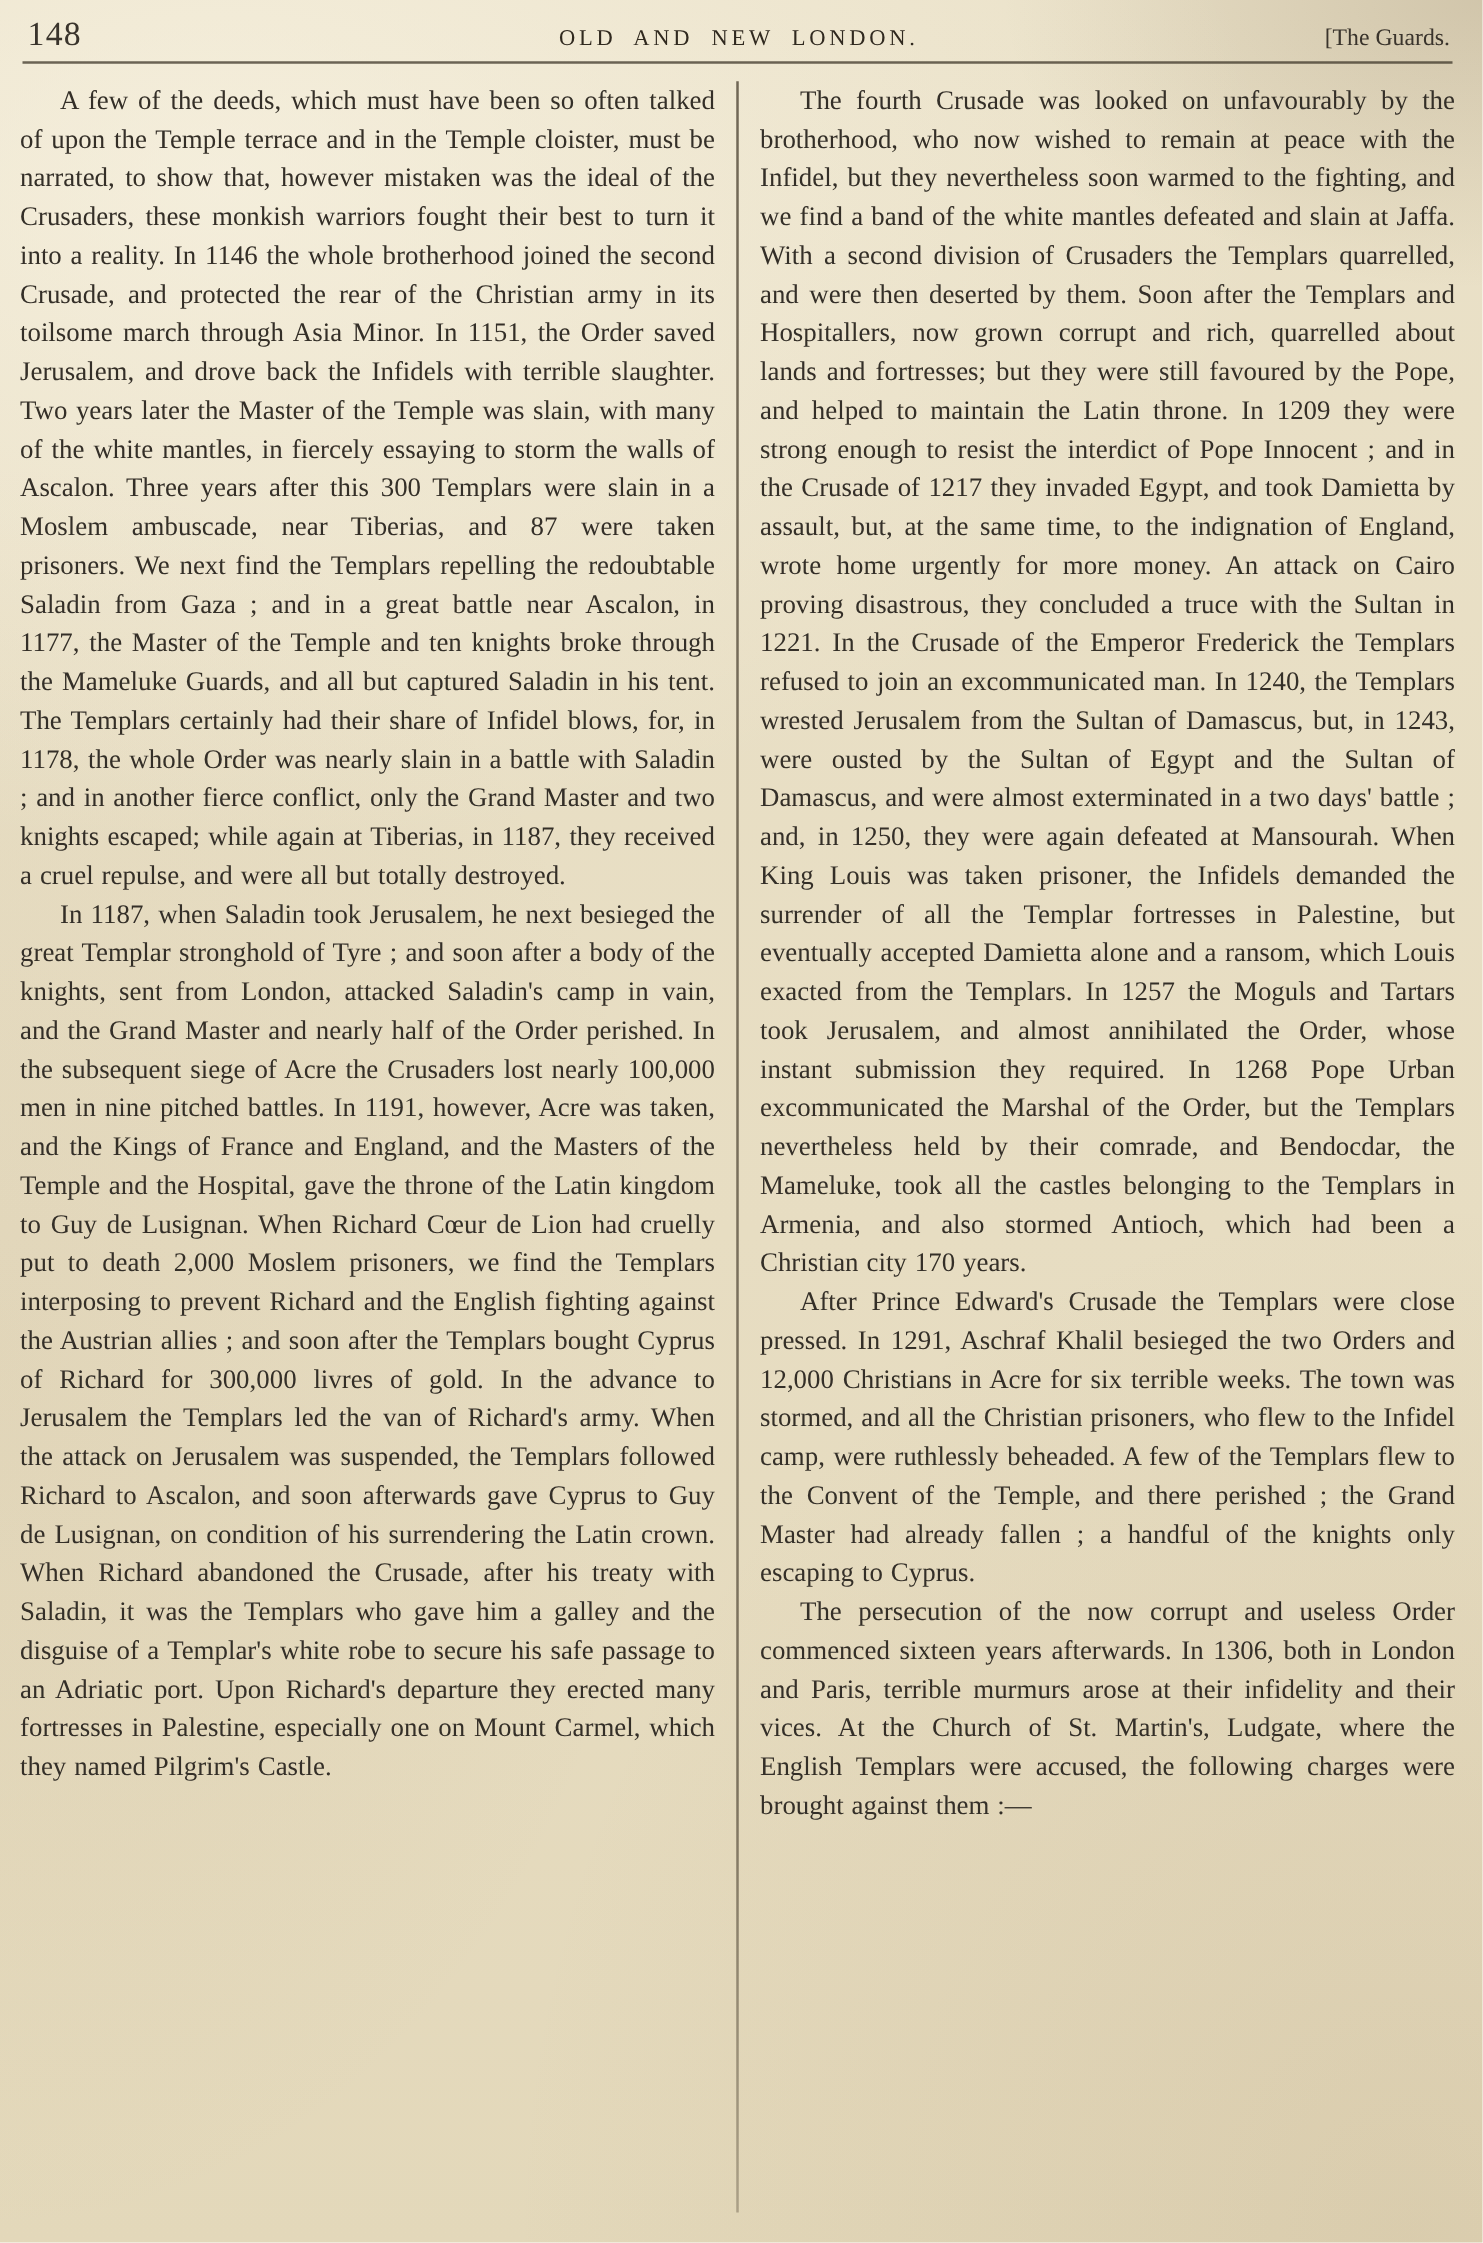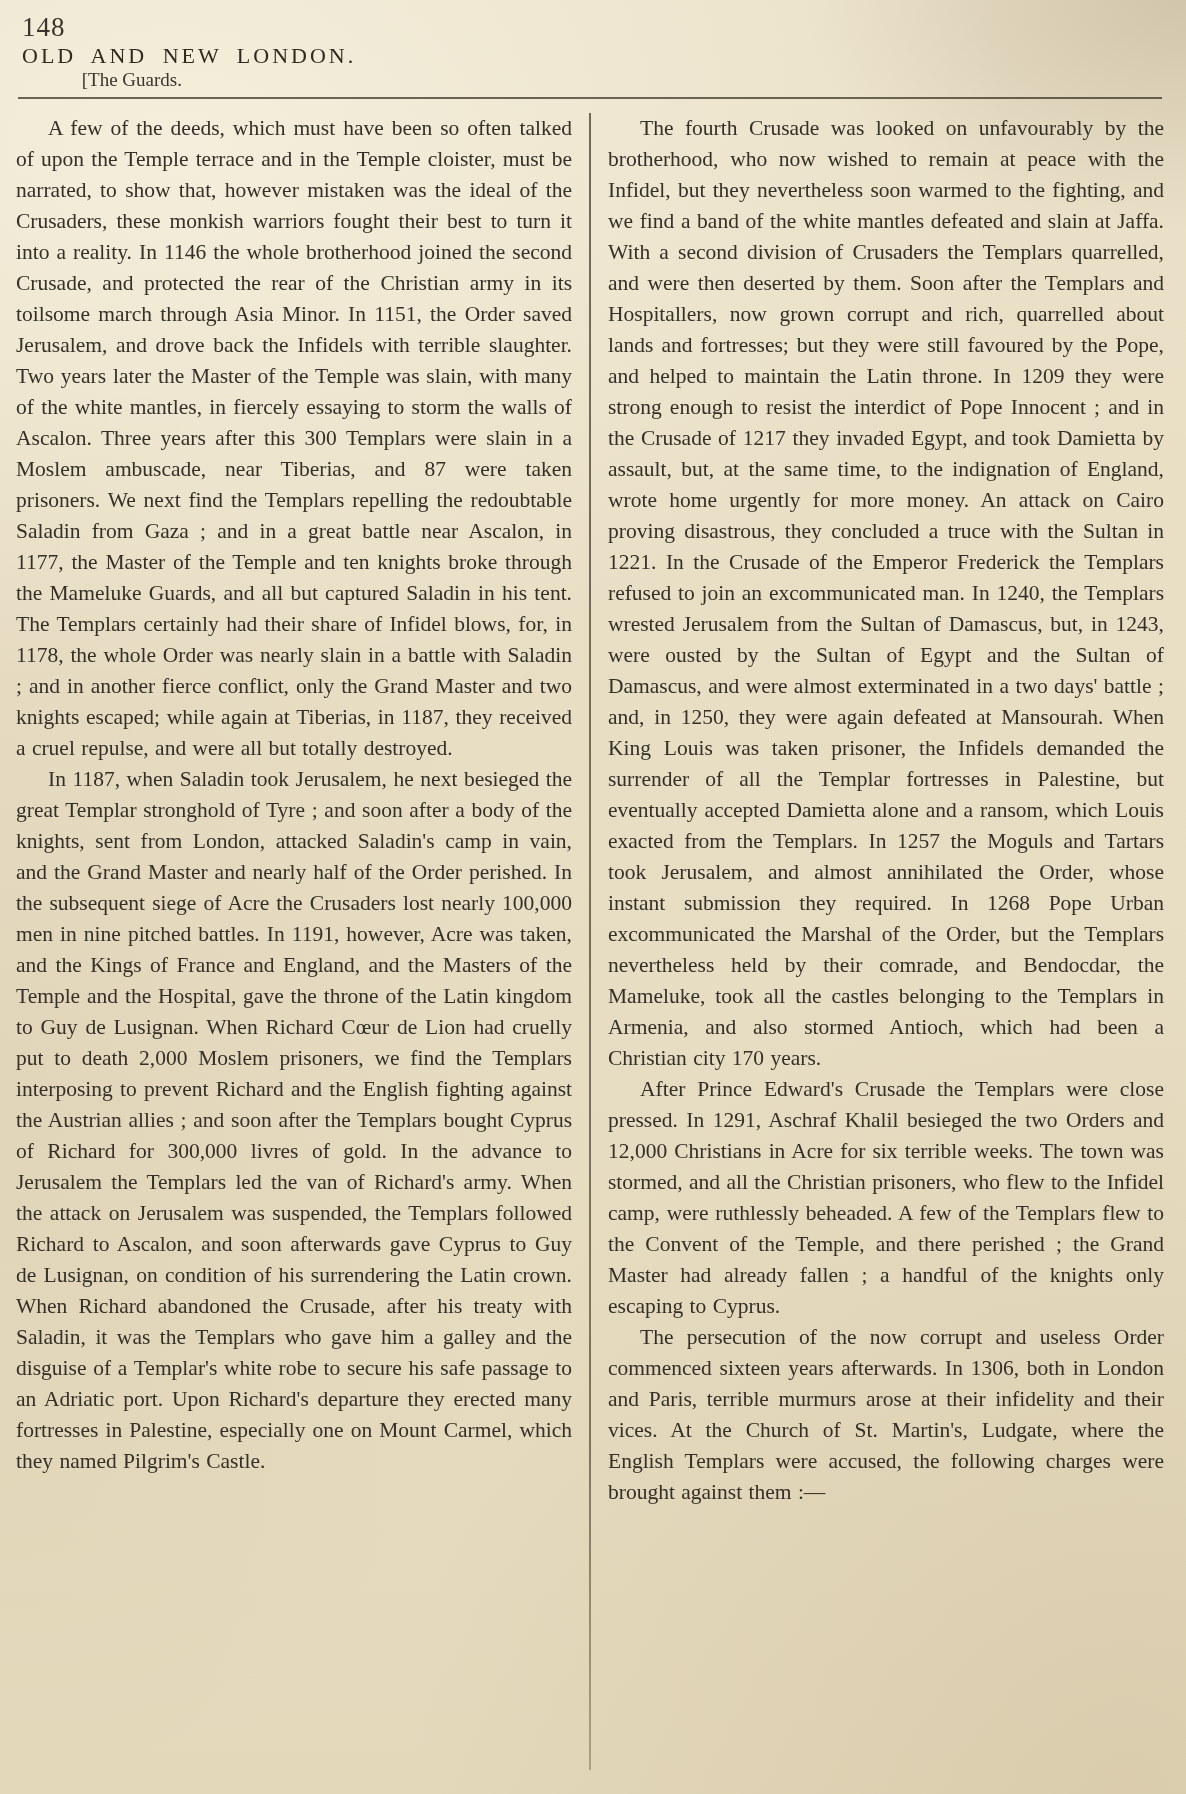--- a/index.html
+++ b/index.html
@@ -26,34 +26,33 @@
     height: 100%;
     padding: 10px 22px 24px 16px;
     display: flex;
     flex-direction: column;
   }
 
   .page-header {
     display: flex;
     align-items: baseline;
     padding: 2px 4px 6px 6px;
-    flex-direction: column;
   }
 
   .page-number {
     width: 160px;
     font-size: 27px;
     letter-spacing: 1px;
     color: #3a342c;
   }
 
   .page-title {
     flex: 1;
     text-align: center;
-    font-size: 22px;
+    font-size: 18px;
     letter-spacing: 3px;
     word-spacing: 7px;
     color: #30291f;
   }
 
   .running-note {
     width: 160px;
     text-align: right;
     font-size: 19px;
     color: #3a342c;

